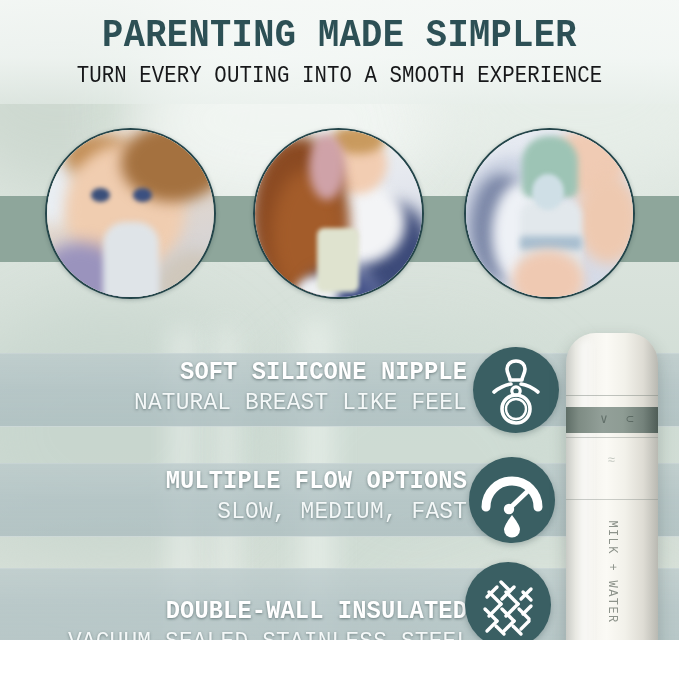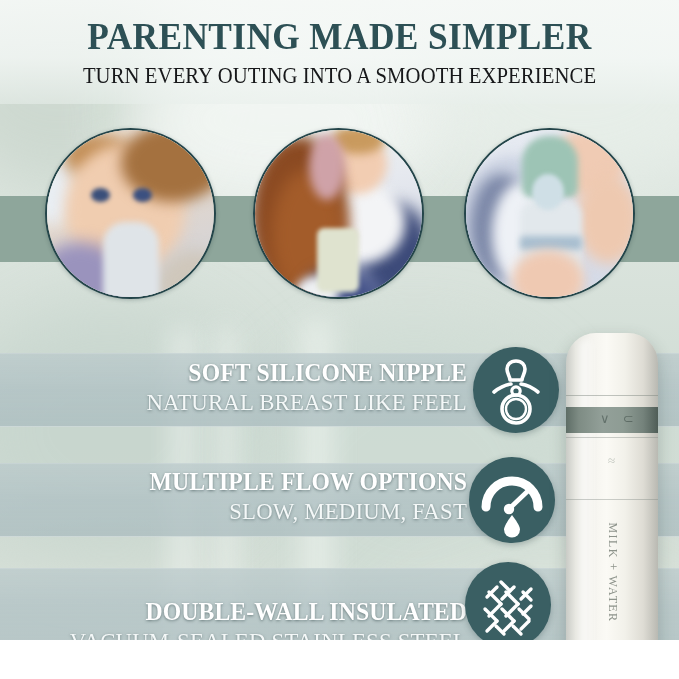--- a/index.html
+++ b/index.html
@@ -5,21 +5,21 @@
   html, body {
     margin: 0;
     padding: 0;
     background: #ffffff;
   }
   #infographic {
     position: relative;
     width: 679px;
     height: 640px;
     overflow: hidden;
-    font-family: Liberation Serif, serif;
+    font-family: Liberation Mono, monospace;
     background: #4c1d95;
   }
 
   
   .bg-base {
     position: absolute;
     inset: 0;
     background:
       linear-gradient(180deg,
         #eef2ee 0px, #e9eeea 90px, #dfe7e1 180px,

